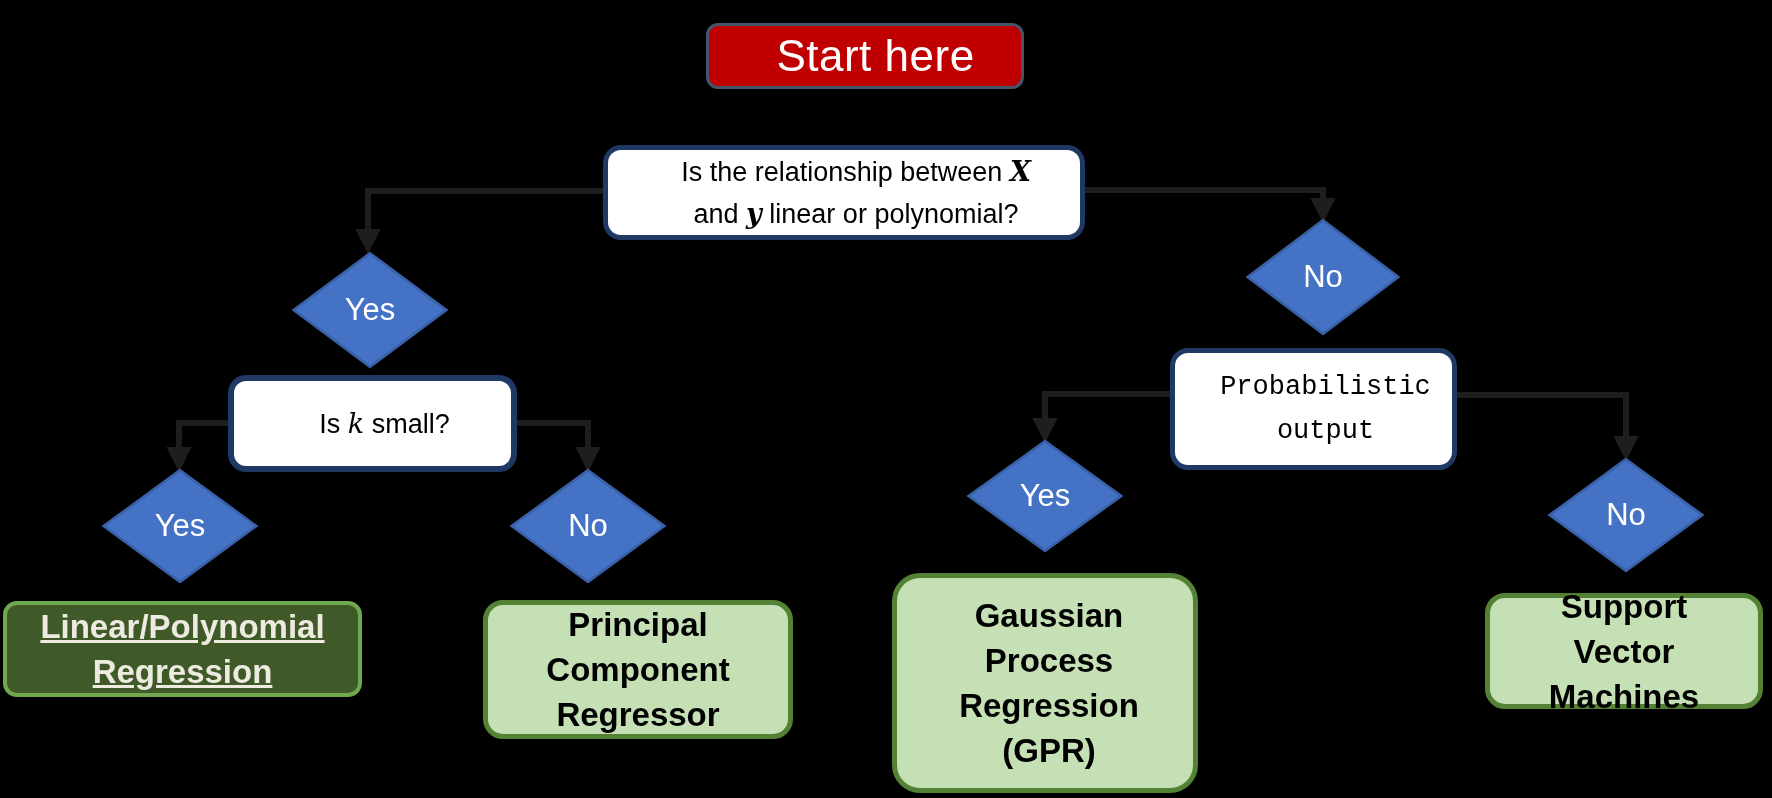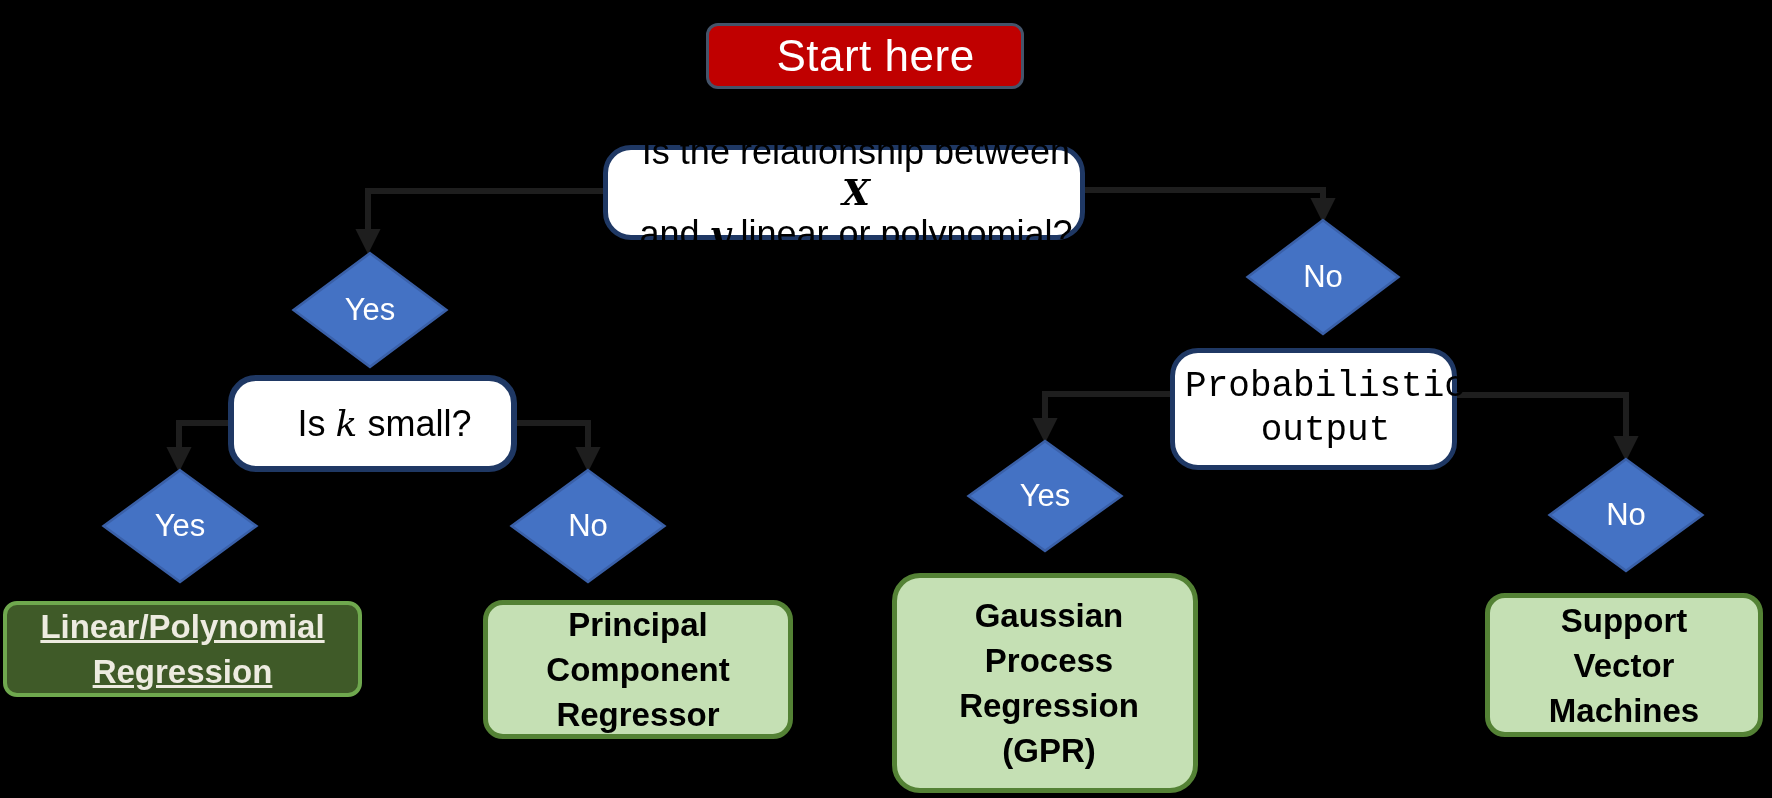--- a/index.html
+++ b/index.html
@@ -25,23 +25,23 @@
     border: 3px solid var(--start-border);
     border-radius: 12px;
     color: var(--start-text);
     font-size: 44px;
     font-weight: 500;
     letter-spacing: 0.5px;
   }
   .question {
     background: var(--question-fill);
     border: 5px solid var(--question-border);
-    border-radius: 28px;
+    border-radius: 18px;
     color: var(--question-text);
-    font-size: 36px;
+    font-size: 27px;
     line-height: 41px;
     font-weight: 500;
     padding-left: 24px;
   }
   .result {
     background: var(--result-fill);
     border: 5px solid var(--result-border);
     color: var(--result-text);
     font-weight: bold;
     font-size: 33px;
@@ -181,19 +181,19 @@
     <div>Regressor</div>
   </div>
 
   <div class="node result" style="left:892px; top:573px; width:306px; height:220px; border-radius:28px;padding-left:8px;">
     <div>Gaussian</div>
     <div>Process</div>
     <div>Regression</div>
     <div>(GPR)</div>
   </div>
 
-  <div class="node result" style="left:1485px; top:593px; width:278px; height:144px; border-radius:20px;">
+  <div class="node result" style="left:1485px; top:593px; width:278px; height:116px; border-radius:20px;">
     <div>Support</div>
     <div>Vector</div>
     <div>Machines</div>
   </div>
 
 </div>
 
 </body></html>

